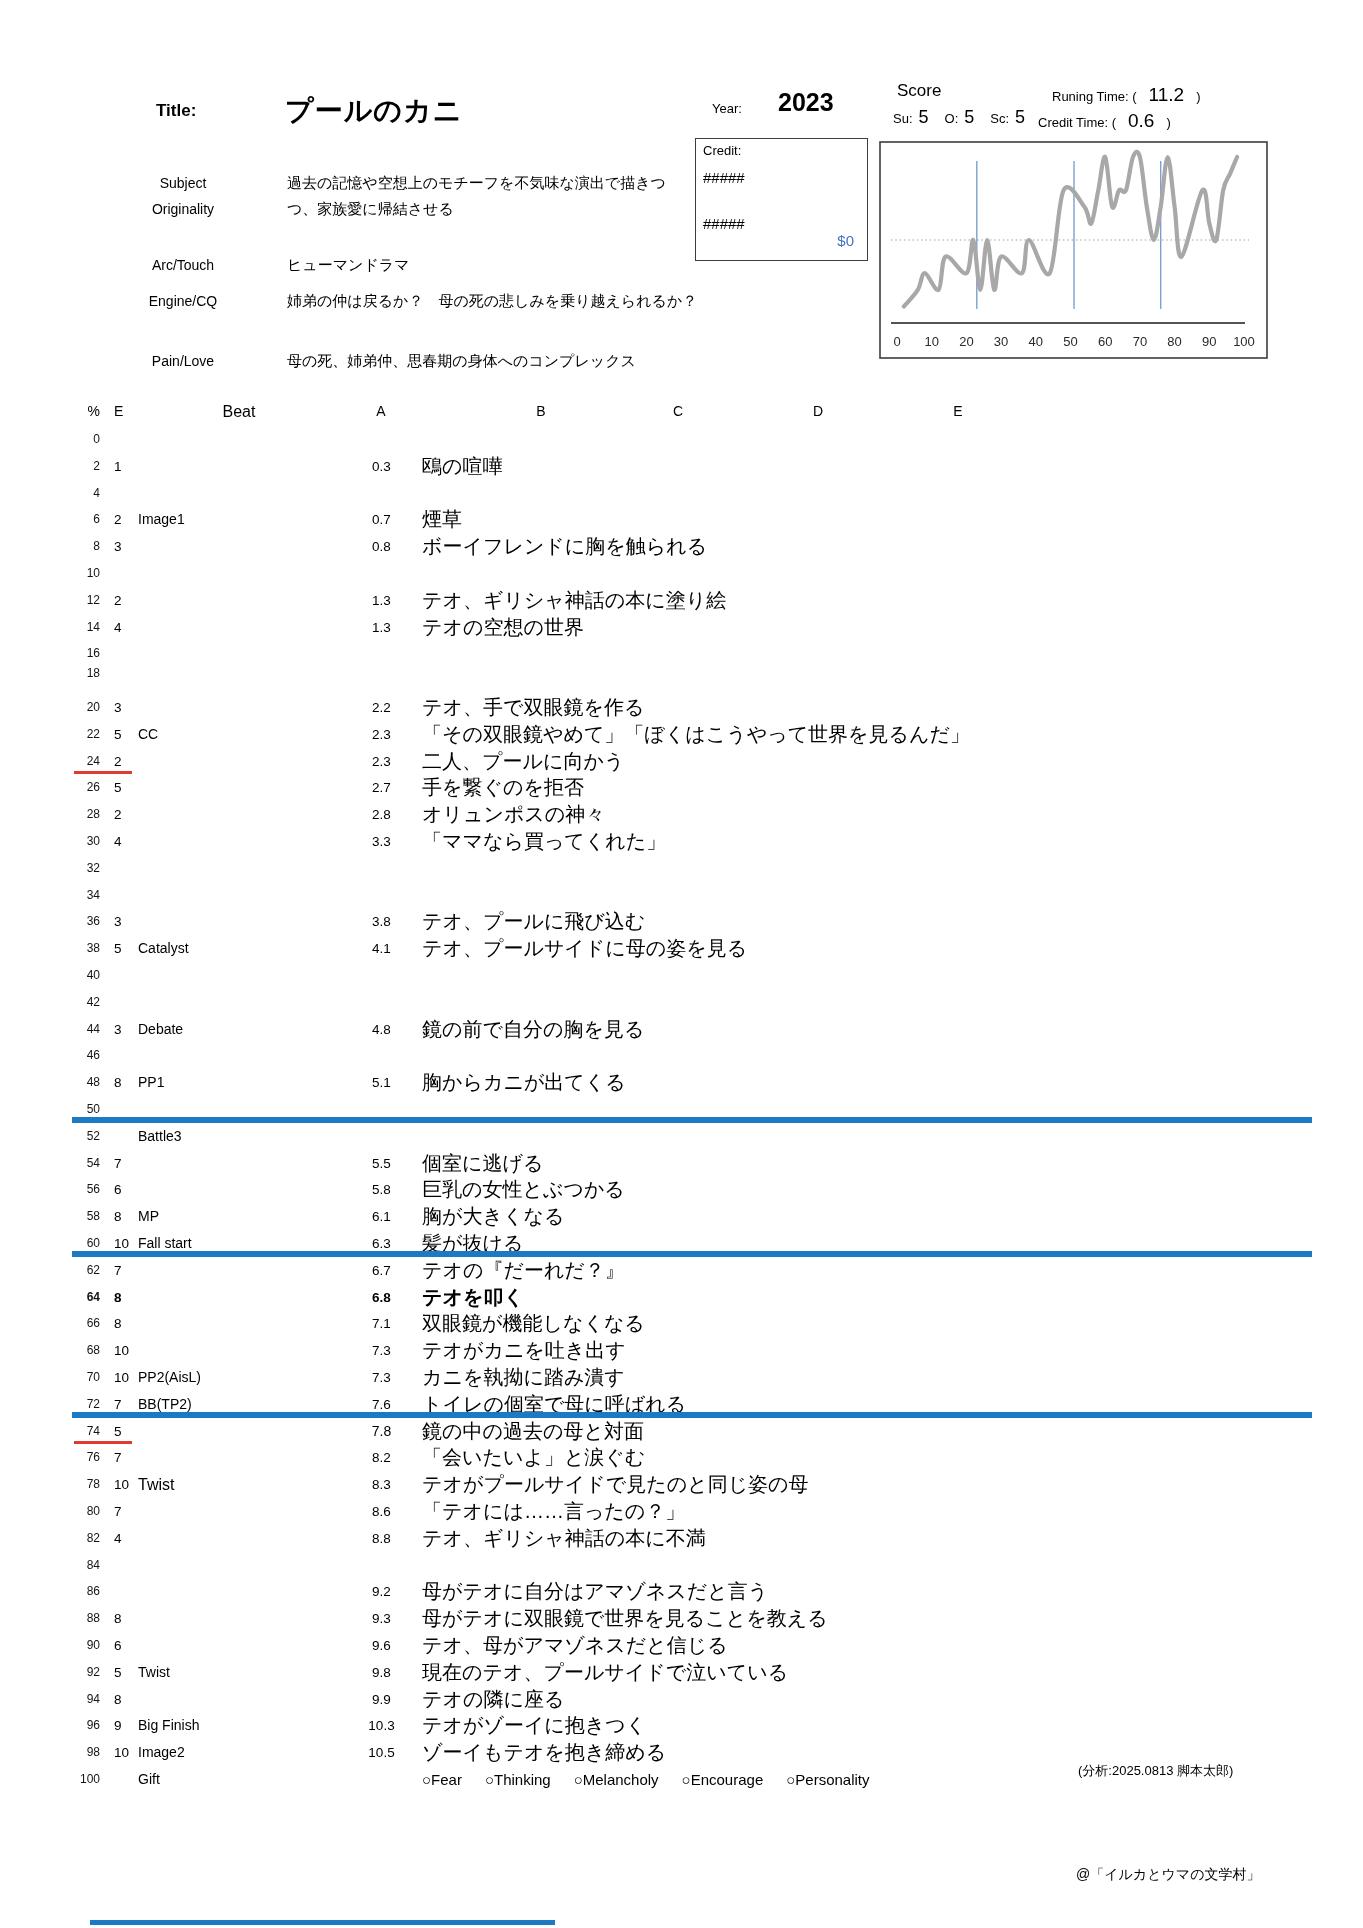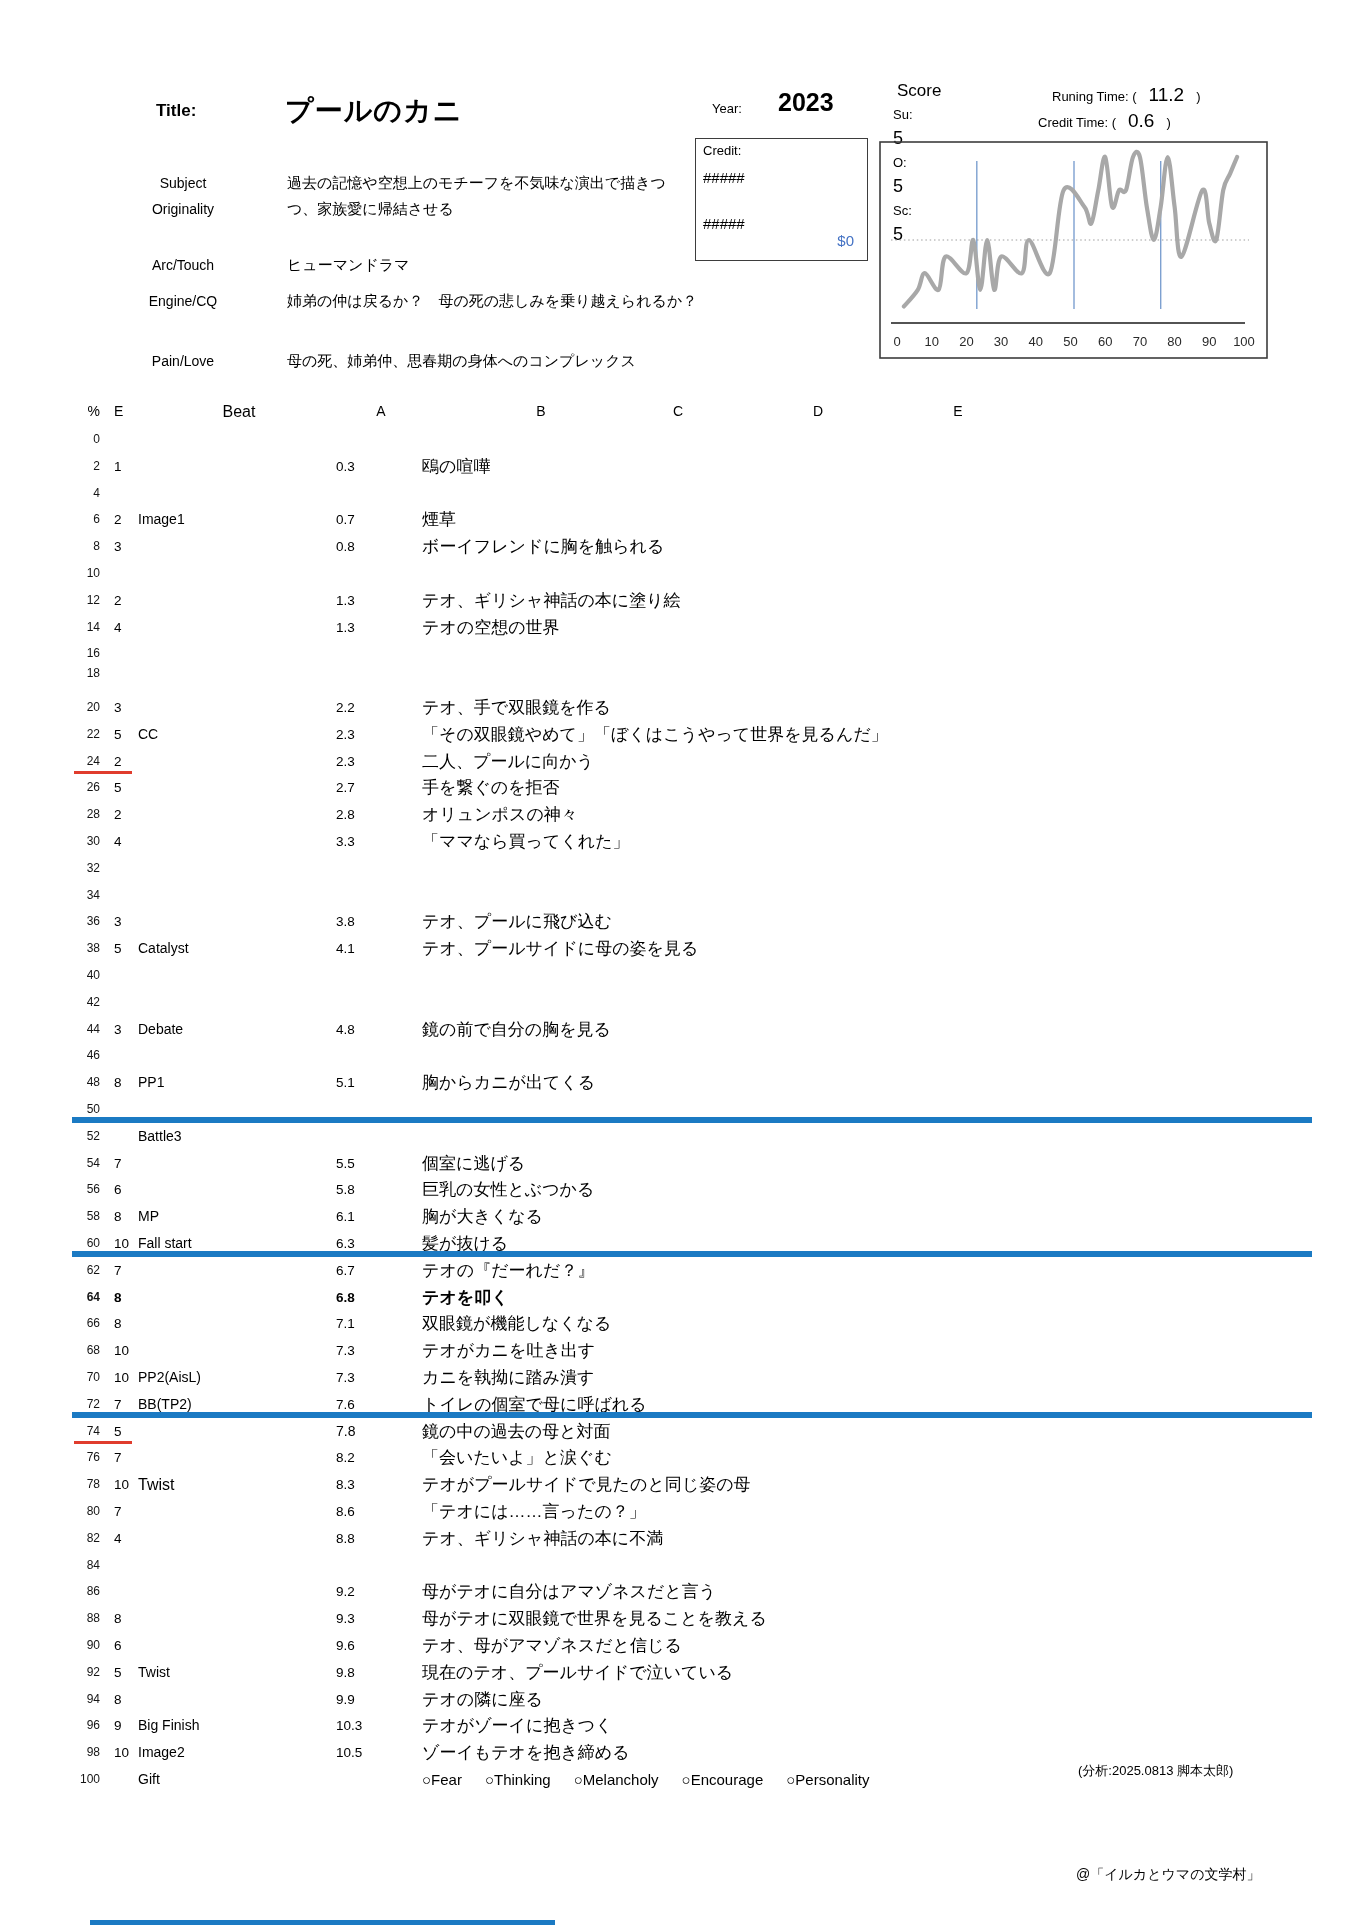--- a/index.html
+++ b/index.html
@@ -5,21 +5,21 @@
   html,body{margin:0;padding:0;background:#e9e9e9;}
   .page{position:relative;width:1363px;height:1928px;background:#ffffff;margin:0 auto;
         font-family:"Liberation Sans","DejaVu Sans",sans-serif;color:#000;overflow:hidden;}
   .abs{position:absolute;white-space:nowrap;}
   
   .title-label{left:156px;top:101px;font-size:17px;font-weight:bold;}
   .title-value{left:285px;top:92px;font-size:28px;font-weight:bold;letter-spacing:1px;}
   .year-label{left:712px;top:101px;font-size:13px;}
   .year-value{left:778px;top:88px;font-size:25px;font-weight:bold;}
   .score-label{left:897px;top:81px;font-size:17px;}
-  .score-line{left:893px;top:107px;display:flex;align-items:baseline;gap:6px;flex-direction:column;}
+  .score-line{left:893px;top:107px;display:flex;align-items:baseline;gap:6px;}
   .score-line .sl{font-size:13px;}
   .score-line .sv{font-size:18px;margin-right:10px;}
   .rt-line{left:1052px;top:84px;display:flex;align-items:baseline;gap:12px;}
   .ct-line{left:1038px;top:110px;display:flex;align-items:baseline;gap:12px;}
   .t-label,.t-close{font-size:13px;}
   .t-value{font-size:19px;}
   
   .meta-label{left:108px;width:150px;text-align:center;font-size:14px;line-height:26px;}
   .meta-value{left:287px;font-size:15px;line-height:26px;}
   .meta-value.wrap{white-space:normal;width:404px;}
@@ -40,23 +40,23 @@
   .h-b{left:531px;width:20px;text-align:center;}
   .h-c{left:668px;width:20px;text-align:center;}
   .h-d{left:808px;width:20px;text-align:center;}
   .h-e2{left:948px;width:20px;text-align:center;}
   .trow{position:absolute;left:0;width:1363px;height:27px;}
   .cell{position:absolute;top:0;height:27px;line-height:27px;white-space:nowrap;}
   .c-pct{left:55px;width:45px;text-align:right;font-size:12px;color:#141414;}
   .c-e{left:114px;width:30px;font-size:13.5px;}
   .c-beat{left:138px;font-size:14px;}
   .c-beat.big{font-size:16px;}
-  .c-time{left:336px;width:67px;text-align:left;font-size:13.5px;}
+  .c-time{left:348px;width:67px;text-align:center;font-size:13.5px;}
   .c-time.big{font-size:14px;font-weight:500;}
-  .c-desc{left:422px;font-size:17px;}
+  .c-desc{left:422px;font-size:20px;}
   .gift-tags{left:422px;display:flex;gap:23px;font-size:15px;}
   .blue-rule{position:absolute;left:72px;width:1240px;height:6px;background:#1b7ac3;}
   .red-underline{position:absolute;left:74px;width:58px;height:3px;background:#e03c2d;}
   .bottom-rule{position:absolute;left:90px;top:1920px;width:465px;height:5px;background:#1b7ac3;}
   .analysis-note{left:1078px;top:1762px;font-size:13px;}
   .footer-credit{left:1076px;top:1866px;font-size:14px;}
 </style>
 </head>
 <body>
 

